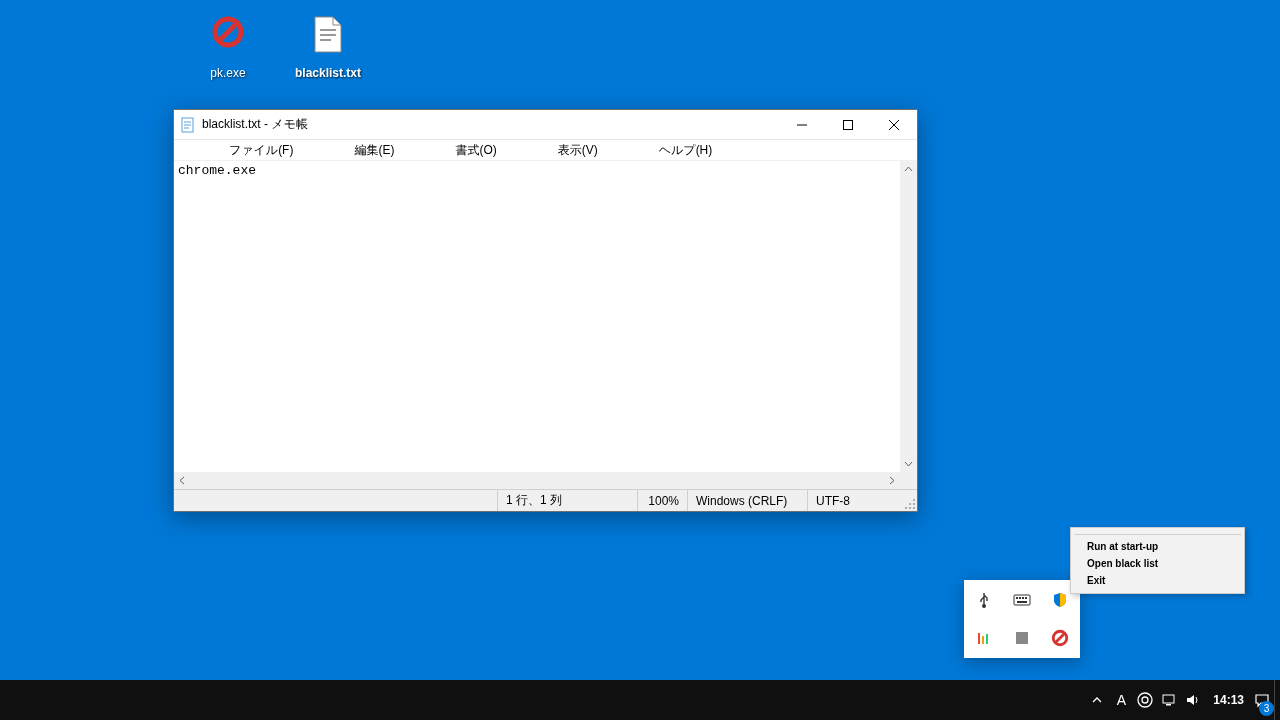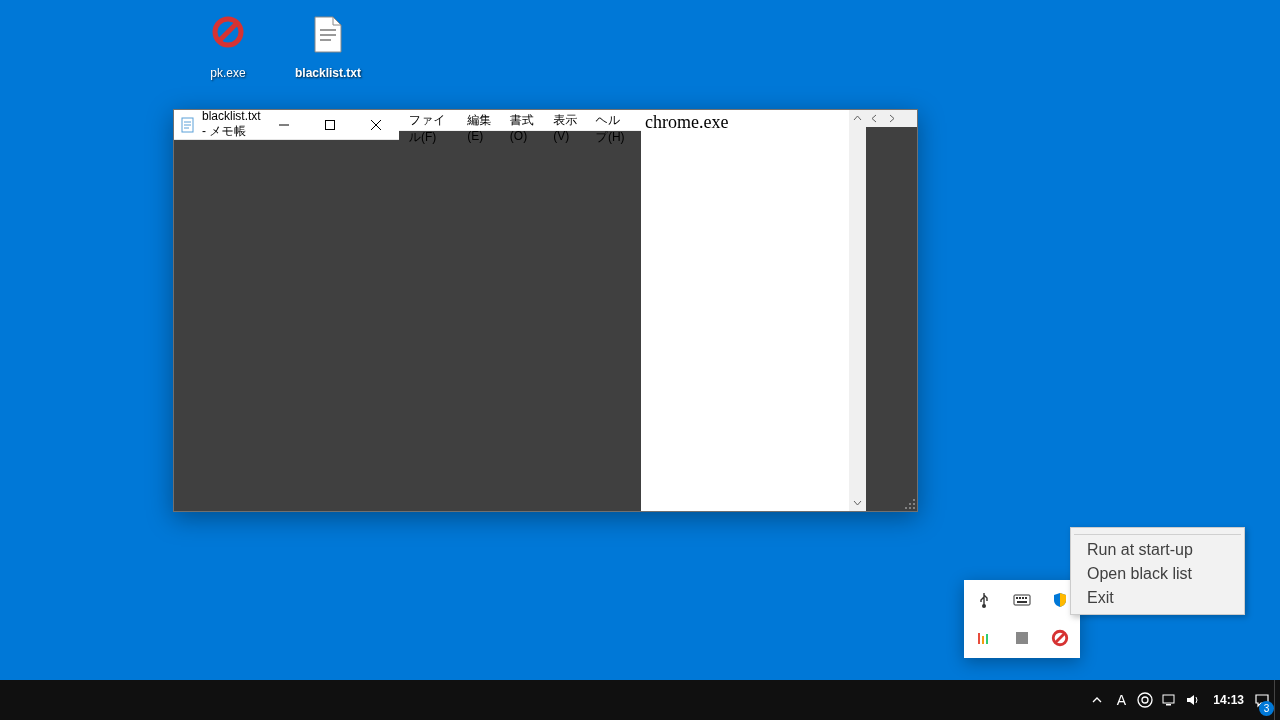--- a/index.html
+++ b/index.html
@@ -6,53 +6,53 @@
 body { width: 1280px; height: 720px; background: #0078d7; overflow: hidden; position: relative; }
 
 
 .desktop-icon { position: absolute; width: 76px; text-align: center; cursor: pointer; }
 .desktop-icon .icon-img { width: 32px; height: 40px; margin: 0 auto 4px; position: relative; }
 .desktop-icon .label { color: #fff; font-size: 12px; text-shadow: 1px 1px 2px rgba(0,0,0,.7); margin-top: 10px; }
 
 .file-icon-svg { display: block; margin: 0 auto; }
 
 
-.window { position: absolute; background: #404040; border: 1px solid #707070; box-shadow: 0 6px 24px rgba(0,0,0,.35); display: flex; }
+.window { position: absolute; background: #404040; border: 1px solid #707070; box-shadow: 0 6px 24px rgba(0,0,0,.35); display: flex; flex-direction: column; }
 .titlebar { height: 30px; background: #fff; display: flex; align-items: center; padding-left: 6px; border-bottom: 1px solid #e5e5e5; }
 .titlebar .app-icon { width: 16px; height: 16px; margin-right: 6px; }
 .titlebar .title { font-size: 12px; color: #000; flex: 1; }
 .titlebar .win-btn { width: 46px; height: 30px; display: flex; align-items: center; justify-content: center; }
 .titlebar .win-btn svg { stroke: #000; }
 
 .menubar { height: 21px; background: #fff; display: flex; padding: 0 2px; border-bottom: 1px solid #f0f0f0; }
-.menubar .menu-item { padding: 2px 8px; font-size: 12px; color: #000; }
+.menubar .menu-item { padding: 2px 8px; font-size: 12px; color: #000; margin-left: 45px; }
 
 .editor-area { flex: 1; display: flex; position: relative; }
-.textarea { flex: 1; border: none; resize: none; font-family: Liberation Serif, serif; font-size: 18px; padding: 2px 4px; outline: none; white-space: pre; overflow: hidden; }
+.textarea { flex: 1; border: none; resize: none; font-family: Liberation Mono, monospace; font-size: 13px; padding: 2px 4px; outline: none; white-space: pre; overflow: hidden; }
 .vscroll { width: 17px; background: #f0f0f0; display: flex; flex-direction: column; }
 .vscroll .sb-btn { height: 17px; background: #f0f0f0; display:flex; align-items:center; justify-content:center; }
 .vscroll .sb-track { flex: 1; background: #f0f0f0; }
 .hscroll { height: 17px; background: #f0f0f0; display: flex; }
 .hscroll .sb-btn { width: 17px; display:flex; align-items:center; justify-content:center; }
 .hscroll .sb-track { flex: 1; }
 
 .statusbar { height: 22px; background: #f0f0f0; border-top: 1px solid #d0d0d0; display: flex; font-size: 12px; color: #000; }
 .statusbar .cell { border-left: 1px solid #d0d0d0; padding: 2px 8px; display:flex; align-items:center; }
 .statusbar .spacer { flex: 1; }
 .resize-grip { position: absolute; right: 1px; bottom: 1px; width: 12px; height: 12px; }
 
 
 .tray-popup { position: absolute; background: #fff; box-shadow: 0 4px 16px rgba(0,0,0,.3); padding: 4px; display: grid; grid-template-columns: repeat(3,32px); grid-auto-rows: 32px; gap: 6px 6px; }
 .tray-popup .tray-item { width: 32px; height: 32px; display:flex; align-items:center; justify-content:center; }
 
 
 .context-menu { position: absolute; background: #f2f2f2; border: 1px solid #cccccc; box-shadow: 2px 2px 6px rgba(0,0,0,.25); padding: 4px 2px; }
 .context-menu .cm-title { color: #6d6d6d; font-size: 12px; padding: 4px 14px 6px; }
 .context-menu .cm-sep { height: 1px; background: #d0d0d0; margin: 2px 1px 3px; }
-.context-menu .cm-item { font-size: 16px; color: #404040; padding: 3px 30px 3px 14px; }
+.context-menu .cm-item { font-size: 10px; color: #000000; padding: 3px 30px 3px 14px; font-weight: bold; }
 
 
 .taskbar { position: absolute; left: 0; right: 0; bottom: 0; height: 40px; background: #101010; display: flex; align-items: center; }
 .taskbar .tray { margin-left: auto; display: flex; align-items: center; height: 100%; }
 .taskbar .tray .t-btn { width: 24px; height: 40px; display:flex; align-items:center; justify-content:center; color:#fff; }
 .taskbar .tray .clock { color: #fff; font-size: 12px; padding: 0 6px 0 8px; font-weight: bold; }
 .taskbar .tray .action-center { width: 24px; position: relative; }
 .taskbar .tray .badge { position: absolute; bottom: 4px; right: 0px; background: #0078d7; color: #fff; border-radius: 50%; width: 15px; height: 15px; font-size: 10px; display:flex; align-items:center; justify-content:center; }
 .taskbar .show-desktop { width: 6px; height: 40px; border-left: 1px solid #444; }
 </style>
@@ -143,20 +143,27 @@
       </div>
     <div class="sb-track"></div>
     <div class="sb-btn">
         <svg width="9" height="9">
           <path d="M3 1 L7 4.5 L3 8" fill="none" stroke="#606060"></path>
         </svg>
       </div>
     <div style="width:17px;background:#f0f0f0"></div>
   </div>
 
+  <div class="statusbar">
+    <div class="spacer"></div>
+    <div class="cell" style="width:140px">1 行、1 列</div>
+    <div class="cell" style="width:50px;justify-content:flex-end">100%</div>
+    <div class="cell" style="width:120px">Windows (CRLF)</div>
+    <div class="cell" style="width:110px">UTF-8</div>
+  </div>
   <svg class="resize-grip" viewBox="0 0 12 12">
     <circle cx="10" cy="2" r="1" fill="#999"></circle>
       <circle cx="10" cy="6" r="1" fill="#999"></circle>
       <circle cx="6" cy="6" r="1" fill="#999"></circle>
     <circle cx="10" cy="10" r="1" fill="#999"></circle>
       <circle cx="6" cy="10" r="1" fill="#999"></circle>
       <circle cx="2" cy="10" r="1" fill="#999"></circle>
   </svg>
 </div>
 

